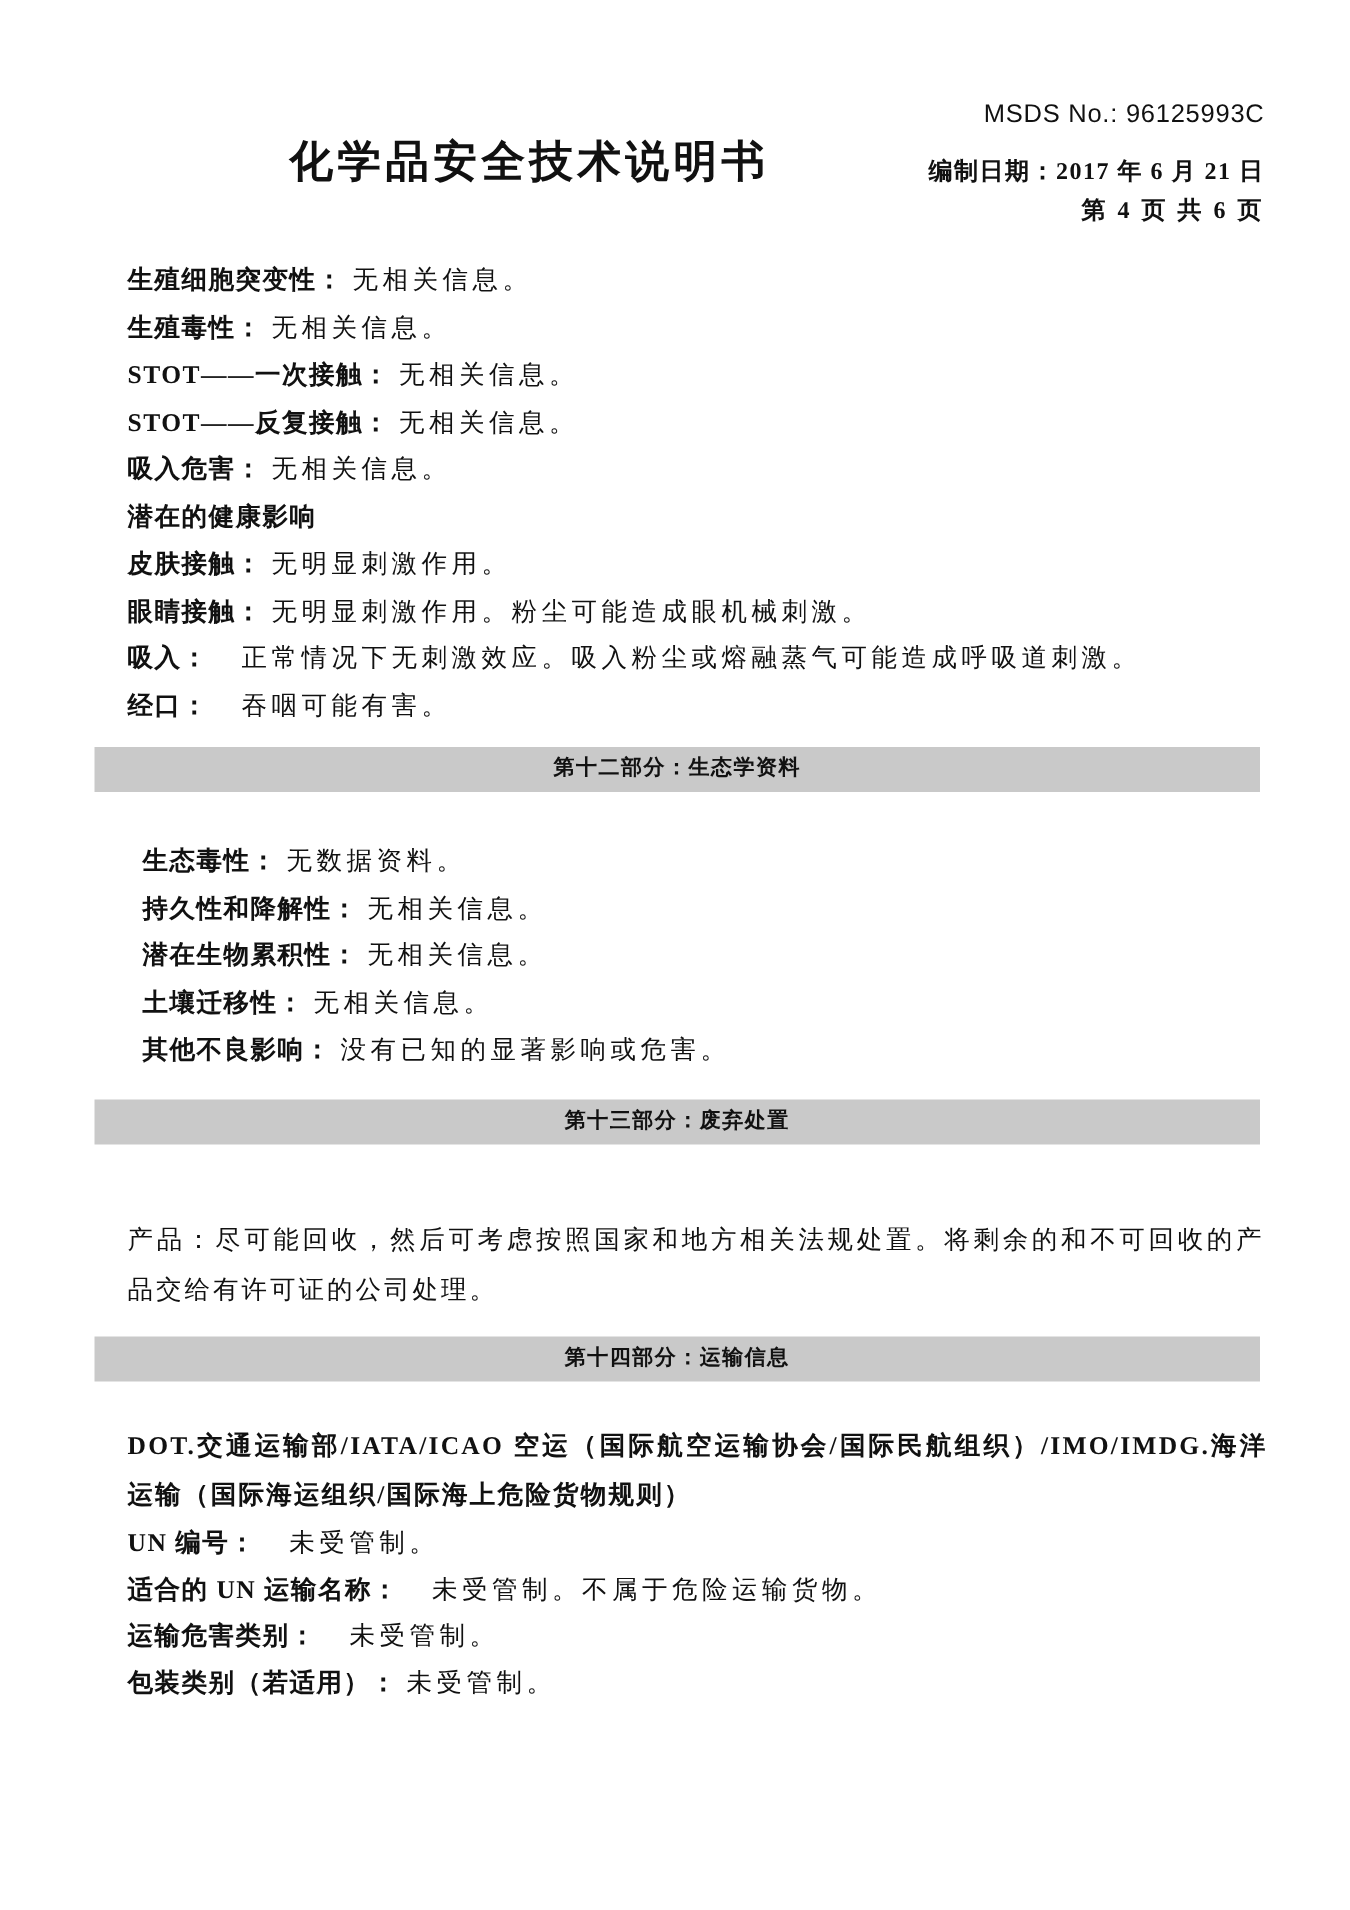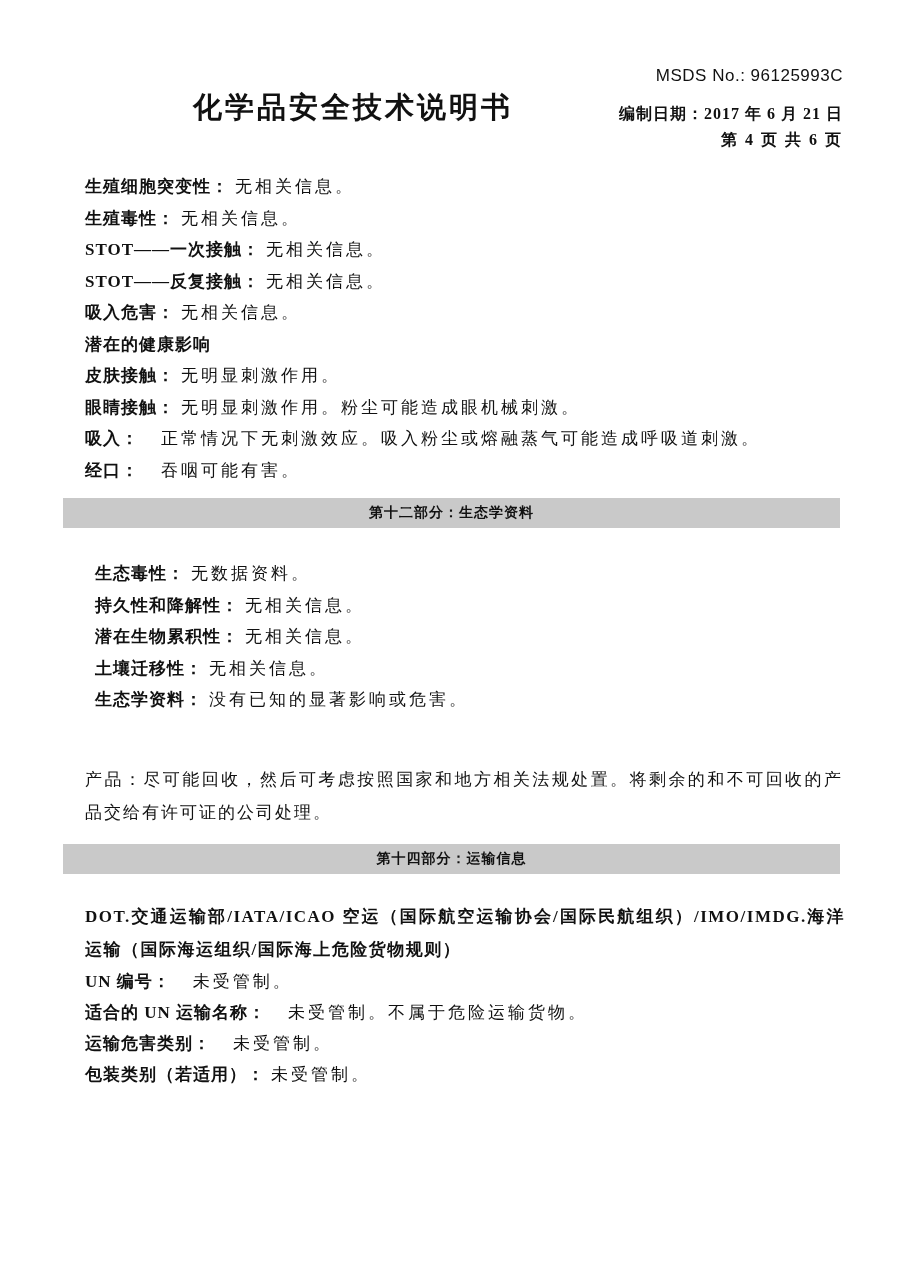--- a/index.html
+++ b/index.html
@@ -100,23 +100,24 @@
       <div class="row wide"><span class="label">吸入：</span><span class="value">正常情况下无刺激效应。吸入粉尘或熔融蒸气可能造成呼吸道刺激。</span></div>
       <div class="row wide"><span class="label">经口：</span><span class="value">吞咽可能有害。</span></div>
     </div>
 
     <div class="section-bar" id="bar12">第十二部分：生态学资料</div>
     <div class="eco">
       <div class="row"><span class="label">生态毒性：</span><span class="value">无数据资料。</span></div>
       <div class="row"><span class="label">持久性和降解性：</span><span class="value">无相关信息。</span></div>
       <div class="row"><span class="label">潜在生物累积性：</span><span class="value">无相关信息。</span></div>
       <div class="row"><span class="label">土壤迁移性：</span><span class="value">无相关信息。</span></div>
-      <div class="row"><span class="label">生态学资料：</span><span class="value">没有已知的显著影响或危害。</span></div>
+      <div class="row"><span class="label">其他不良影响：</span><span class="value">没有已知的显著影响或危害。</span></div>
     </div>
 
+    <div class="section-bar" id="bar13">第十三部分：废弃处置</div>
     <div class="waste">
       <div class="paragraph">产品：尽可能回收，然后可考虑按照国家和地方相关法规处置。将剩余的和不可回收的产品交给有许可证的公司处理。</div>
     </div>
 
     <div class="section-bar" id="bar14">第十四部分：运输信息</div>
     <div class="transport">
       <div class="transport-heading">DOT.交通运输部/IATA/ICAO 空运（国际航空运输协会/国际民航组织）/IMO/IMDG.海洋运输（国际海运组织/国际海上危险货物规则）</div>
       <div class="row wide"><span class="label">UN 编号：</span><span class="value">未受管制。</span></div>
       <div class="row wide"><span class="label">适合的 UN 运输名称：</span><span class="value">未受管制。不属于危险运输货物。</span></div>
       <div class="row wide"><span class="label">运输危害类别：</span><span class="value">未受管制。</span></div>

